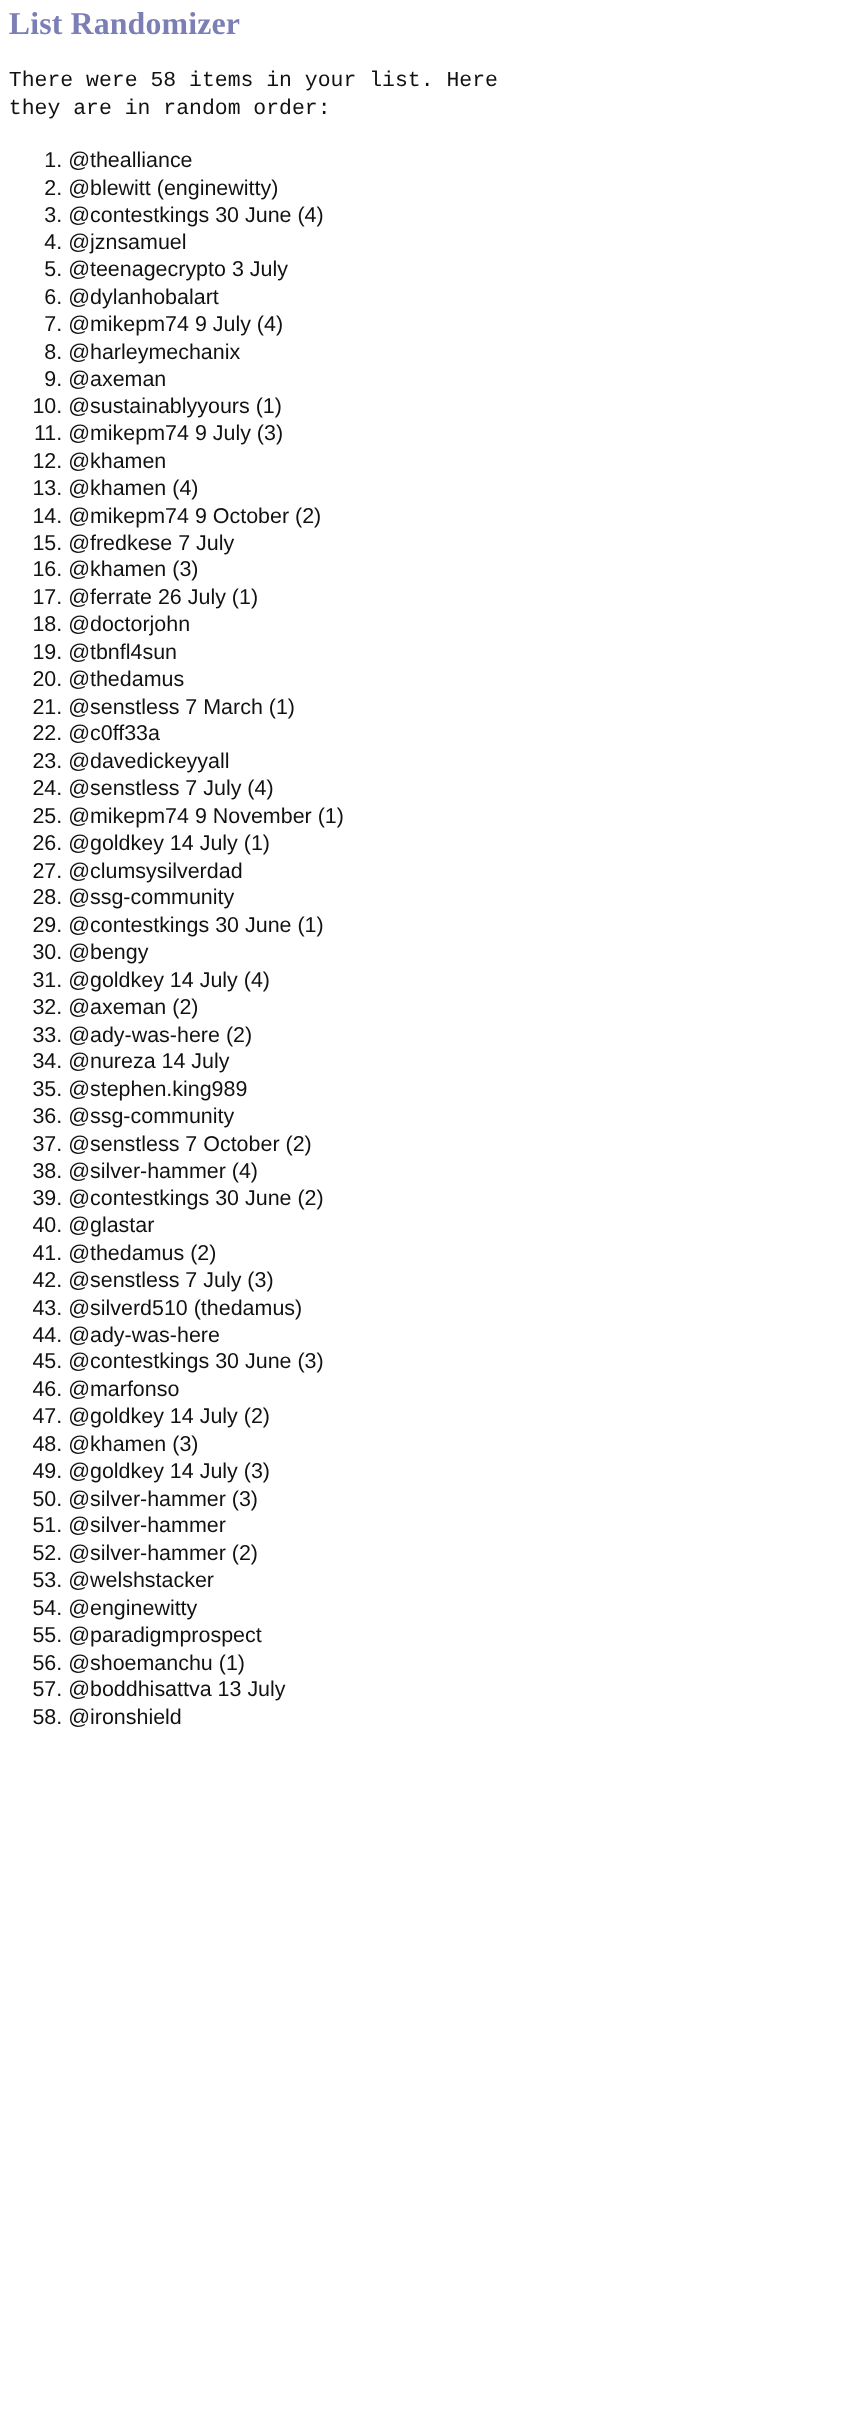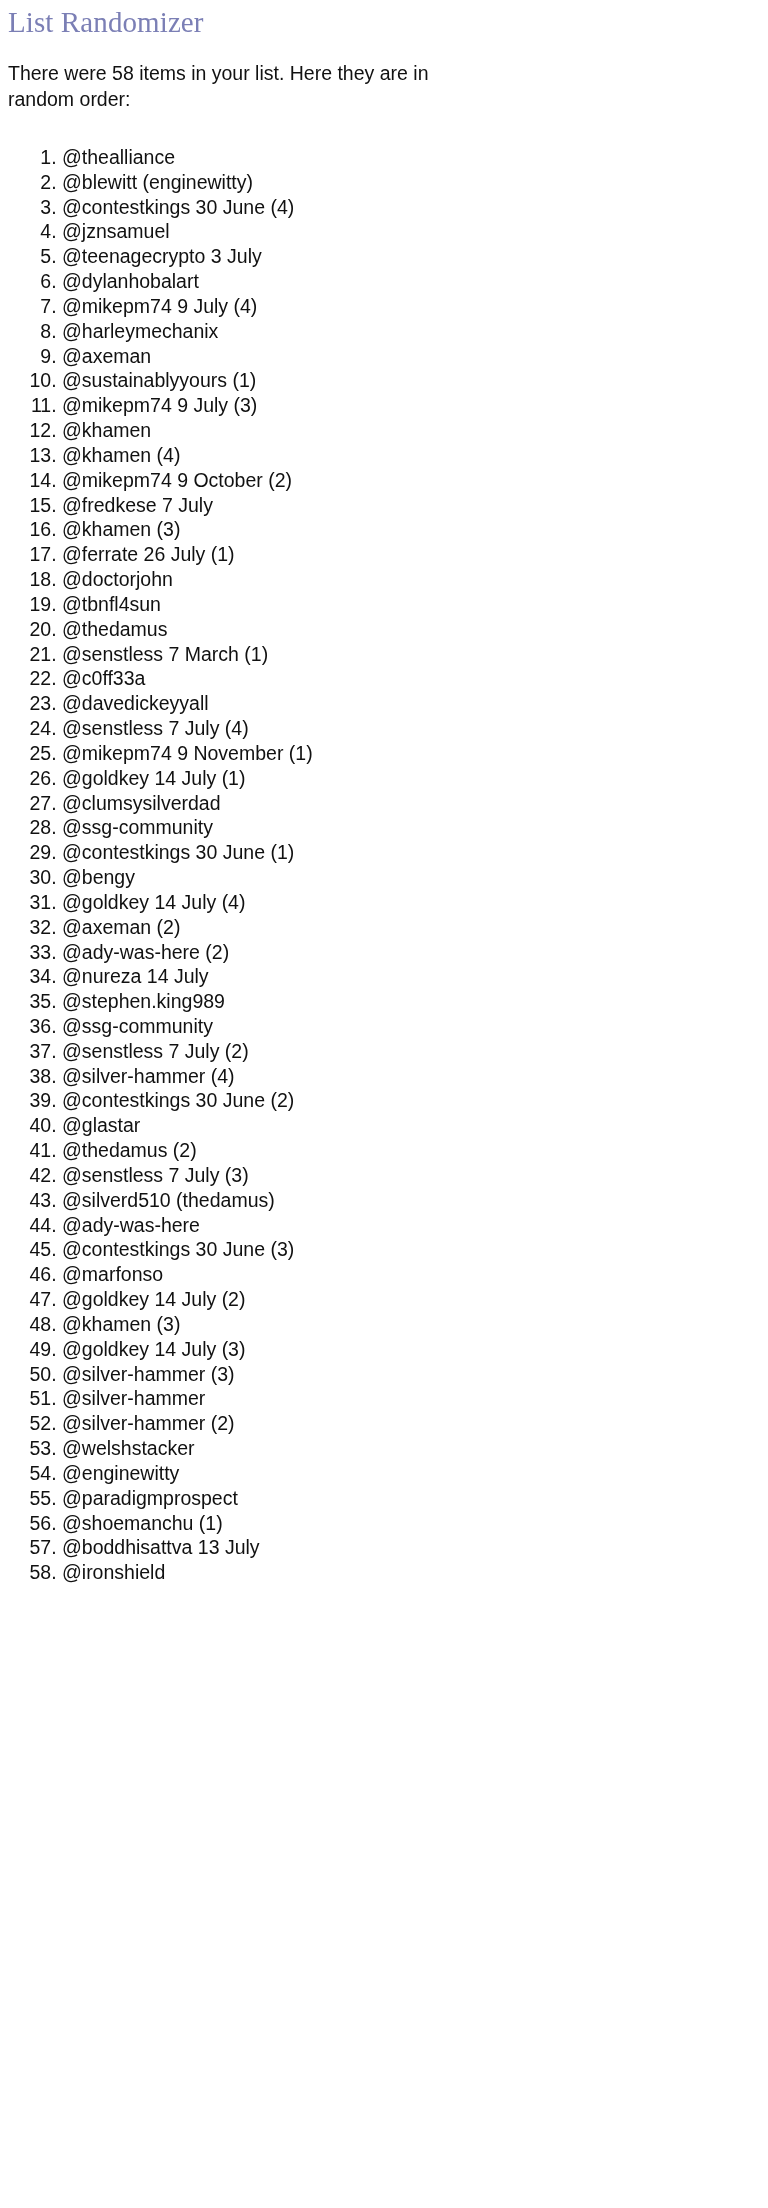--- a/index.html
+++ b/index.html
@@ -17,35 +17,36 @@
     -webkit-font-smoothing: antialiased;
   }
   .page {
     padding: 0 8px;
     box-sizing: border-box;
   }
   .page-title {
     font-family: "Liberation Serif", serif;
     font-size: 29px;
     line-height: 34px;
-    font-weight: normal;
+    font-weight: bold;
     color: #7b7fb5;
     margin: 5px 0 0 0;
     padding: 0;
     letter-spacing: 0.1px;
   }
   .intro {
     font-size: 19.5px;
     line-height: 25.5px;
     color: #111111;
     margin: 22px 0 0 0;
     max-width: 448px;
+    font-family: Liberation Mono, monospace;
   }
   ol.result-list {
-    margin: 33px 0 0 0;
+    margin: 22px 0 0 0;
     padding-left: 54px;
     list-style-position: outside;
     list-style-type: decimal;
   }
   ol.result-list li {
     font-size: 19.5px;
     line-height: 24.83px;
     color: #111111;
     padding: 0;
     margin: 0;
@@ -91,21 +92,21 @@
       <li>@clumsysilverdad</li>
       <li>@ssg-community</li>
       <li>@contestkings 30 June (1)</li>
       <li>@bengy</li>
       <li>@goldkey 14 July (4)</li>
       <li>@axeman (2)</li>
       <li>@ady-was-here (2)</li>
       <li>@nureza 14 July</li>
       <li>@stephen.king989</li>
       <li>@ssg-community</li>
-      <li>@senstless 7 July (2)</li>
+      <li>@senstless 7 October (2)</li>
       <li>@silver-hammer (4)</li>
       <li>@contestkings 30 June (2)</li>
       <li>@glastar</li>
       <li>@thedamus (2)</li>
       <li>@senstless 7 July (3)</li>
       <li>@silverd510 (thedamus)</li>
       <li>@ady-was-here</li>
       <li>@contestkings 30 June (3)</li>
       <li>@marfonso</li>
       <li>@goldkey 14 July (2)</li>

